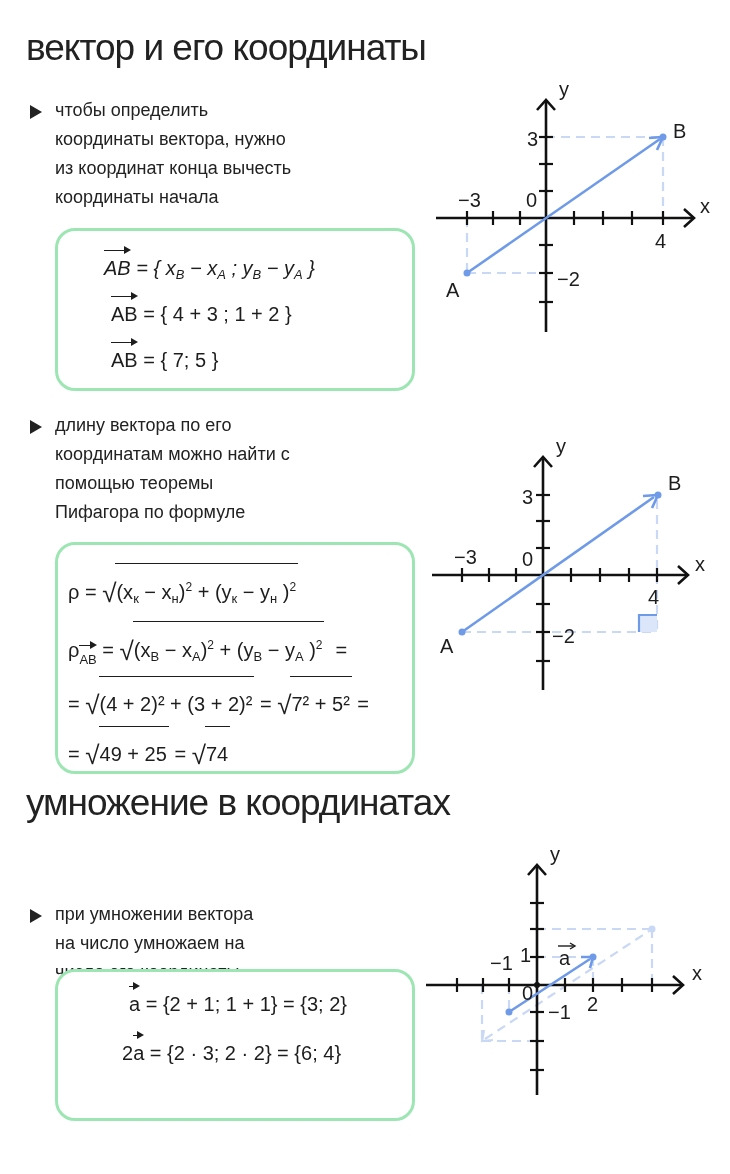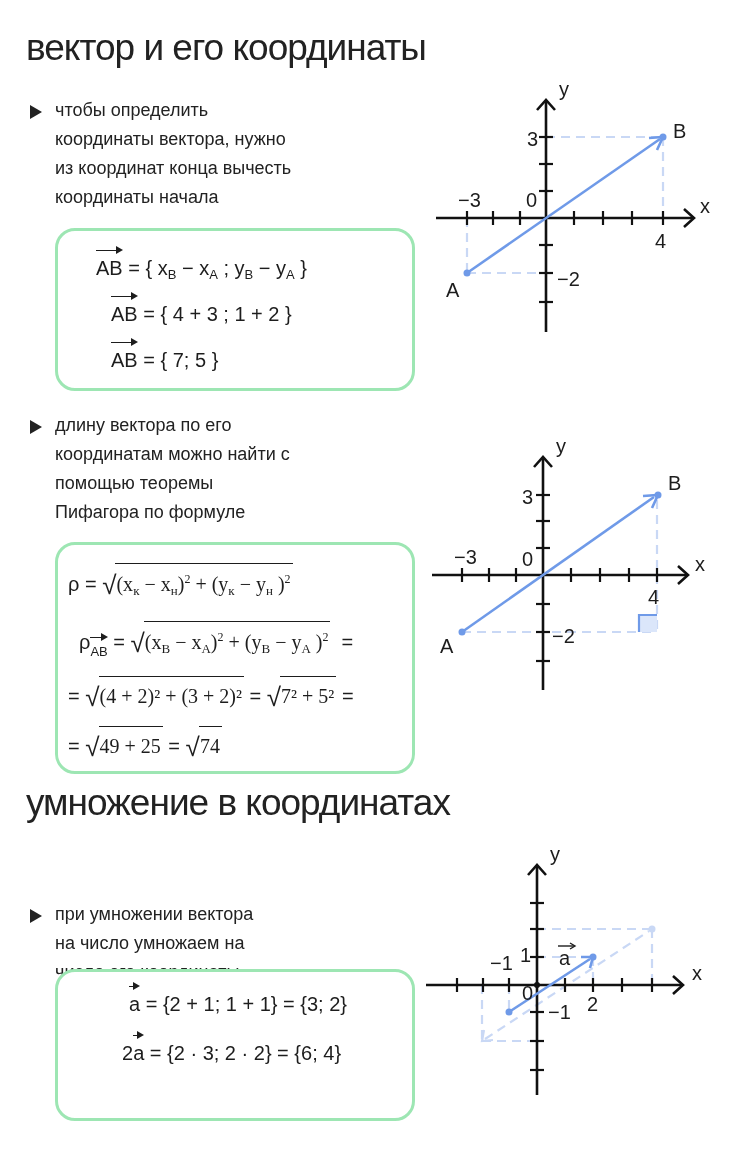--- a/index.html
+++ b/index.html
@@ -8,40 +8,40 @@
   .bullet{position:absolute;left:30px;font-size:18px;line-height:29px;color:#222;}
   .bullet .tri{position:absolute;left:0;top:9px;width:0;height:0;border-top:7px solid transparent;border-bottom:7px solid transparent;border-left:12px solid #222;}
   .bullet .txt{margin-left:25px;display:block;white-space:pre-line;}
   .box{position:absolute;border:3px solid #9de6b3;border-radius:20px;box-sizing:border-box;background:#fff;}
   .f{position:absolute;font-size:20px;white-space:nowrap;color:#1d1d1d;}
   .vec{position:relative;display:inline-block;}
   .vec::before{content:"";position:absolute;left:0;right:2px;top:-7px;border-top:1.6px solid #1d1d1d;}
   .vec::after{content:"";position:absolute;right:0;top:-11px;width:0;height:0;border-top:4px solid transparent;border-bottom:4px solid transparent;border-left:7px solid #1d1d1d;}
   sub{font-size:13px;vertical-align:-4px;}
   sup{font-size:12px;vertical-align:8px;}
-  .sq{display:inline-block;border-top:1.5px solid #1d1d1d;padding:8px 2px 0 1px;position:relative;font-family:Liberation Serif, serif;}
+  .sq{display:inline-block;border-top:1.5px solid #1d1d1d;padding:16px 2px 0 1px;position:relative;}
   .root{font-size:26px;vertical-align:-3px;margin-right:-1px;}
   svg{position:absolute;overflow:visible;}
   svg text{font-family:"Liberation Sans","DejaVu Sans",sans-serif;}
 </style>
 </head>
 <body>
 
 <div class="h1" style="top:29px;">вектор и его координаты</div>
 
 <div class="bullet" style="top:96px;">
   <span class="tri"></span>
   <span class="txt">чтобы определить
 координаты вектора, нужно
 из координат конца вычесть
 координаты начала</span>
 </div>
 
 <div class="box" style="left:55px;top:228px;width:360px;height:163px;">
-  <div class="f" style="left:38px;top:26px;">
+  <div class="f" style="left:46px;top:26px;font-style:italic;">
     <span class="vec">AB</span>
     <span> = { x<sub>B</sub> − x<sub>A</sub> ; y<sub>B</sub> − y<sub>A</sub> }</span>
   </div>
   <div class="f" style="left:53px;top:72px;">
     <span class="vec">AB</span>
     <span> = { 4 + 3 ; 1 + 2 }</span>
   </div>
   <div class="f" style="left:53px;top:118px;">
     <span class="vec">AB</span>
     <span> = { 7; 5 }</span>
@@ -98,21 +98,21 @@
   <span class="txt">длину вектора по его
 координатам можно найти с
 помощью теоремы
 Пифагора по формуле</span>
 </div>
 
 <div class="box" style="left:55px;top:542px;width:360px;height:232px;">
   <div class="f" style="left:10px;top:18px;">
     ρ = <span class="root">√</span><span class="sq">(x<sub>к</sub> − x<sub>н</sub>)<sup>2</sup> + (y<sub>к</sub> − y<sub>н</sub> )<sup>2</sup></span>
   </div>
-  <div class="f" style="left:10px;top:76px;margin-left:11px;">
+  <div class="f" style="left:10px;top:76px;">
     ρ<sub style="font-size:12px;vertical-align:-7px;"><span class="vec" style="font-size:13px;">AB</span></sub> = <span class="root">√</span><span class="sq">(x<sub>B</sub> − x<sub>A</sub>)<sup>2</sup> + (y<sub>B</sub> − y<sub>A</sub> )<sup>2</sup></span> &nbsp;=
   </div>
   <div class="f" style="left:10px;top:131px;">
     = <span class="root">√</span><span class="sq">(4 + 2)² + (3 + 2)²</span> = <span class="root">√</span><span class="sq">7² + 5²</span> =
   </div>
   <div class="f" style="left:10px;top:181px;">
     = <span class="root">√</span><span class="sq">49 + 25</span> = <span class="root">√</span><span class="sq">74</span>
   </div>
 </div>
 

